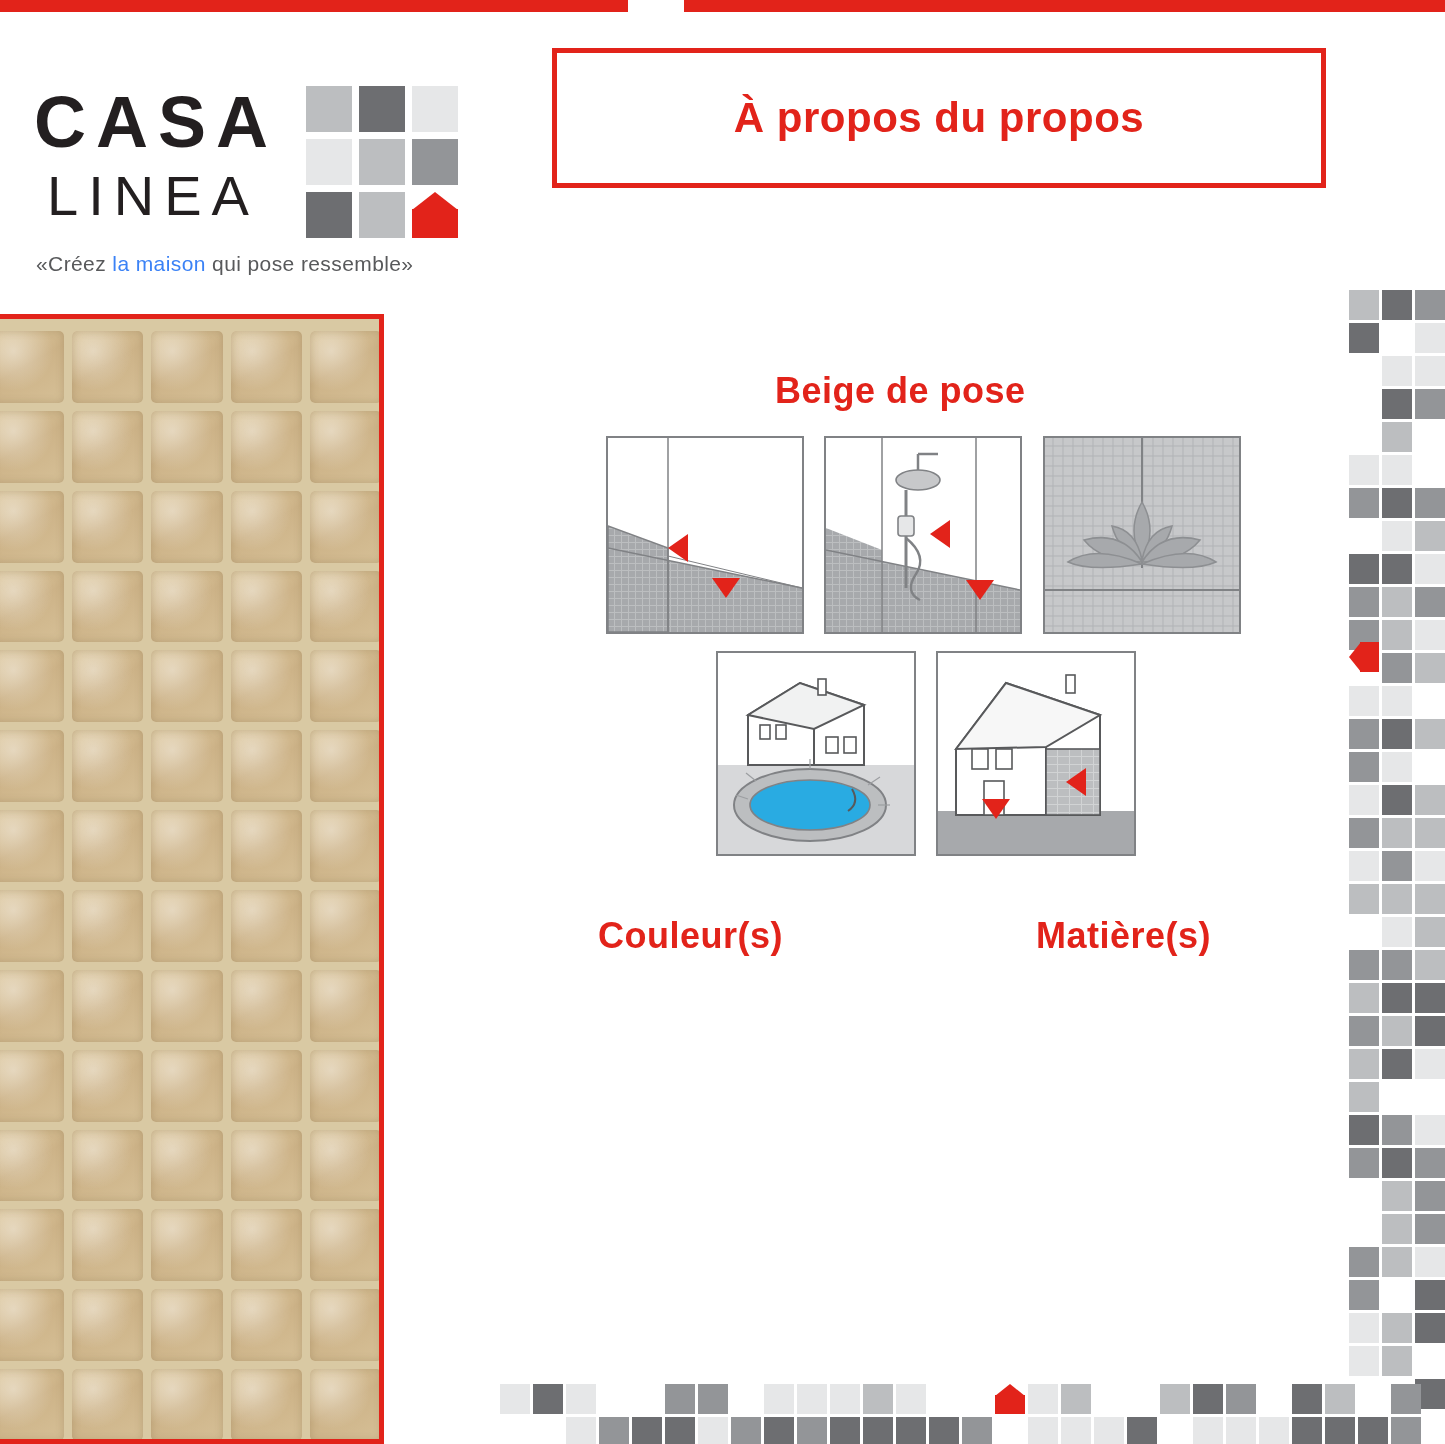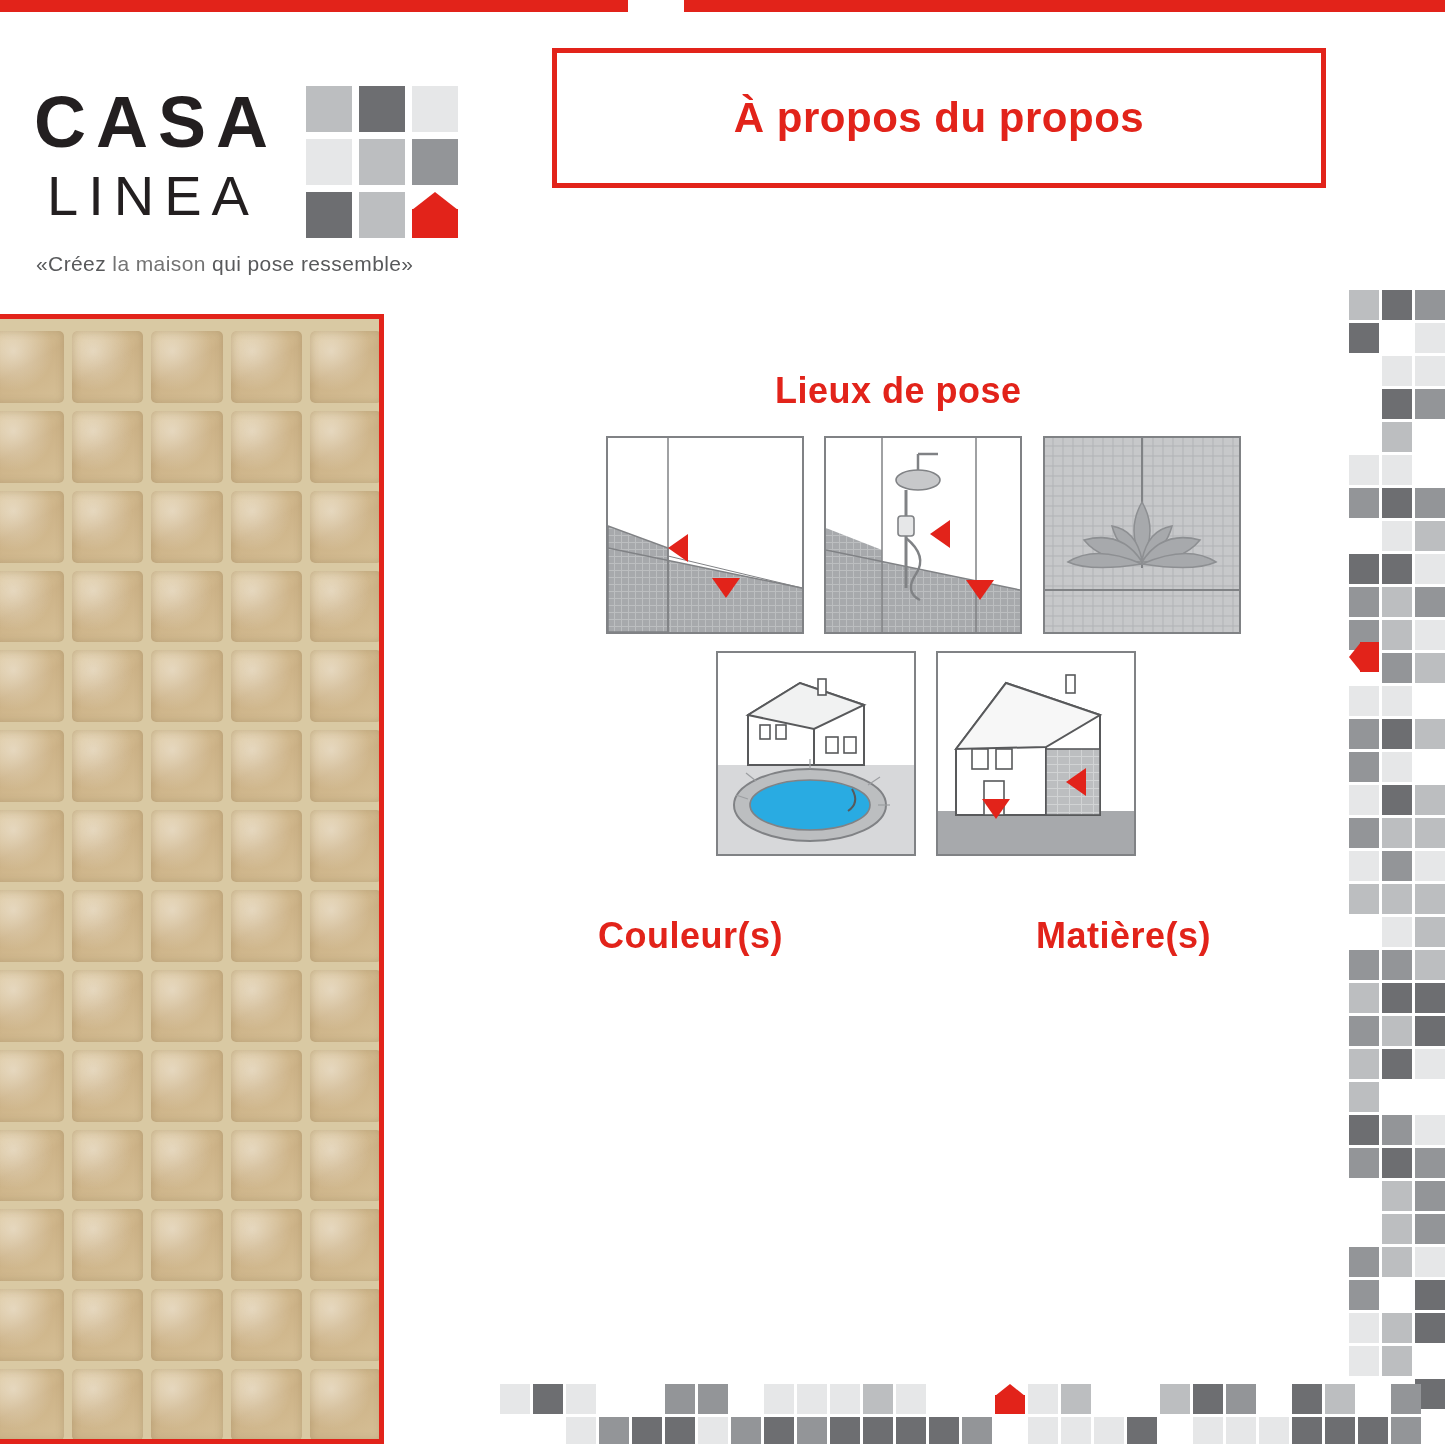--- a/index.html
+++ b/index.html
@@ -99,21 +99,21 @@
   }
   .tagline {
     position: absolute;
     left: 36px;
     top: 252px;
     font-size: 21px;
     color: #58595b;
     letter-spacing: 0.4px;
   }
   .tagline .red {
-    color: #737373;
+    color: #3b82f6;
   }
 
   
   .title-box {
     position: absolute;
     left: 552px;
     top: 48px;
     width: 774px;
     height: 140px;
     border: 5px solid #e2231a;
@@ -371,21 +371,21 @@
         <i></i>
         <i></i>
       <i></i>
         <i></i>
         <i></i>
         <i></i>
         <i></i>
     </div>
   </div>
 
-  <div class="section-title" id="lieux-title">Lieux de pose</div>
+  <div class="section-title" id="lieux-title">Beige de pose</div>
 
   <div class="pose-grid">
 
     <div class="pose-card pose-1">
       <svg width="194" height="194" viewBox="0 0 194 194">
         <defs>
           <pattern id="tilepat" width="7" height="7" patternUnits="userSpaceOnUse">
             <rect width="7" height="7" fill="#bcbec0"></rect>
             <rect width="6" height="6" fill="#a7a9ac"></rect>
           </pattern>

